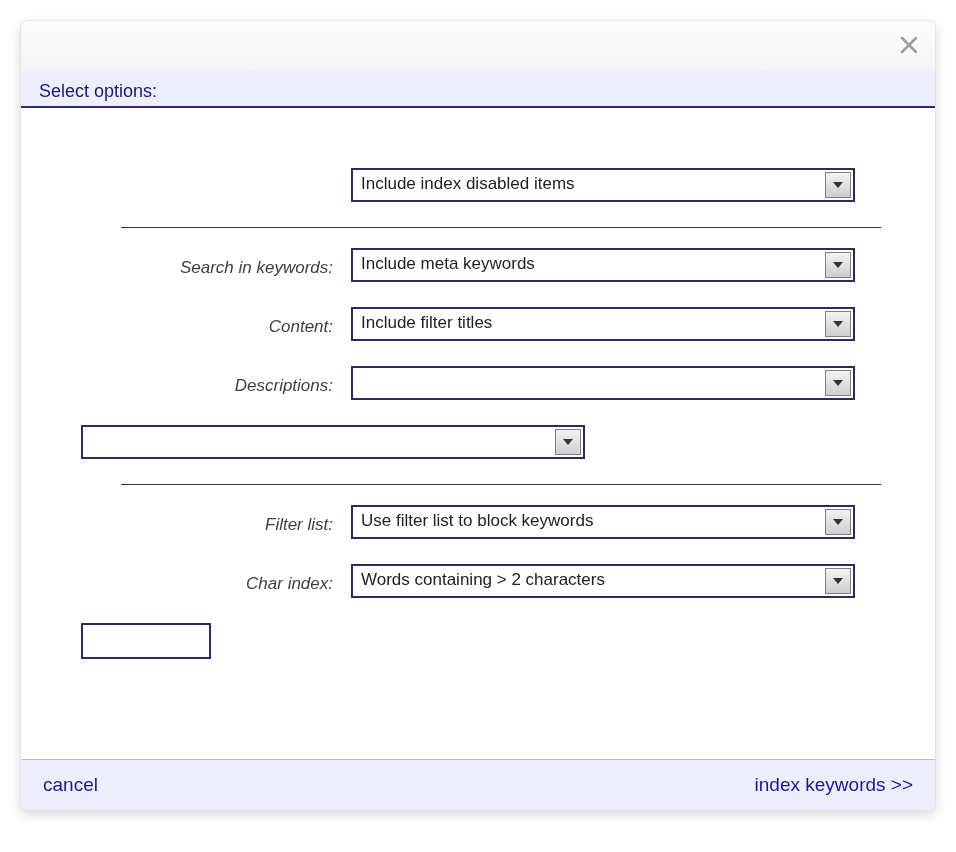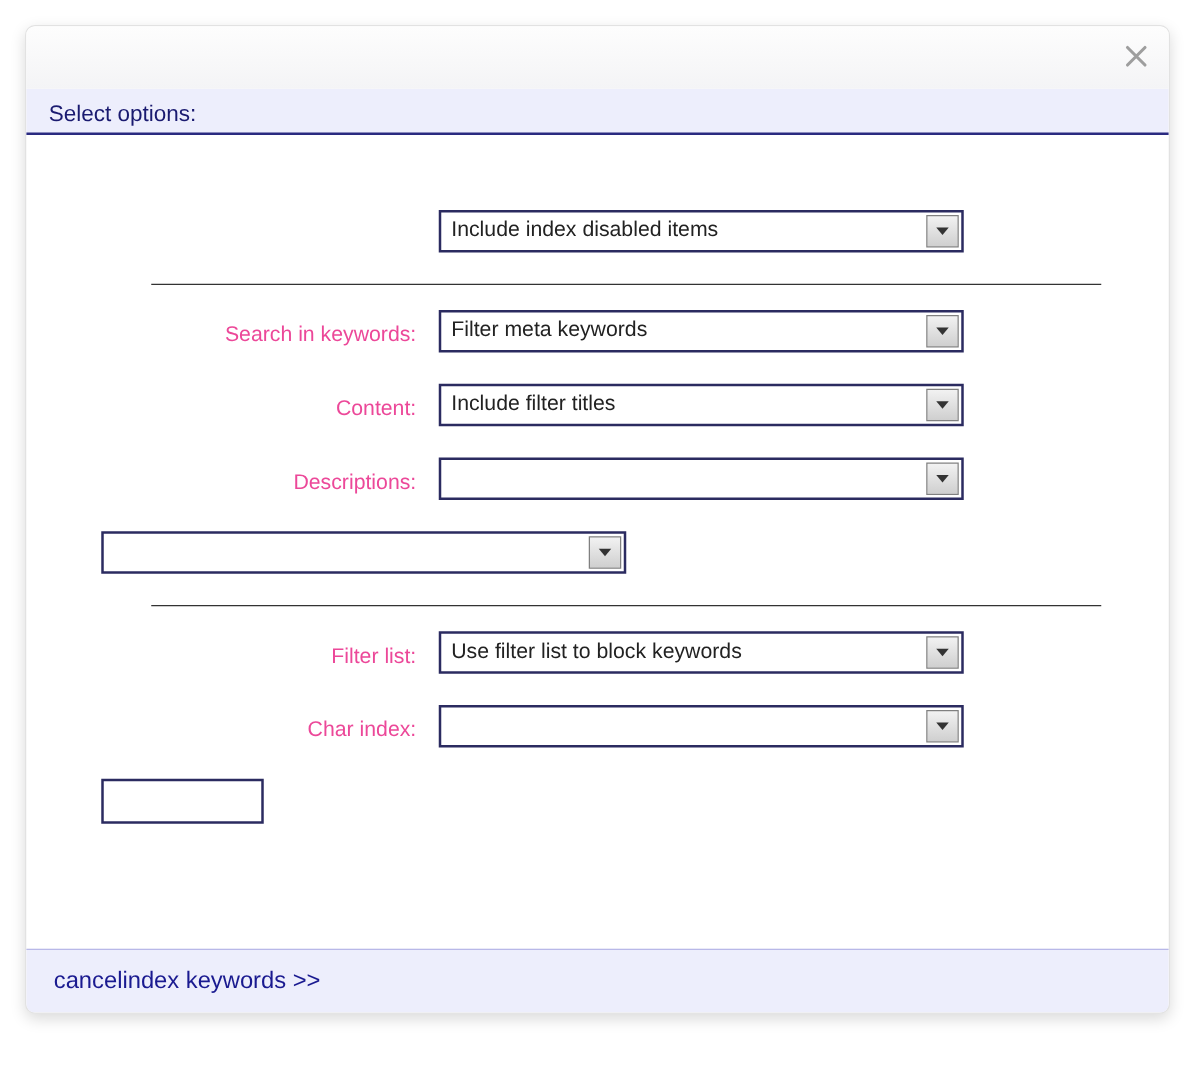--- a/index.html
+++ b/index.html
@@ -47,35 +47,36 @@
   }
   .row {
     display: flex;
     align-items: center;
     margin: 20px 0;
   }
   .label-col {
     width: 270px;
     text-align: right;
     padding-right: 18px;
-    color: #ec4899;
+    color: #404040;
+    font-style: italic;
   }
   .field-col {
     flex: 1;
   }
   .divider {
     border: none;
     border-top: 1px solid #333;
     margin: 18px 0 18px 40px;
     width: 760px;
   }
   .select-wrap {
     position: relative;
     display: inline-block;
-    width: 420px;
+    width: 504px;
     height: 34px;
     border: 2px solid #2b2b60;
     background: #fff;
   }
   .select-wrap .value {
     position: absolute;
     left: 8px;
     top: 4px;
     right: 36px;
     overflow: hidden;
@@ -103,20 +104,21 @@
   .text-input {
     width: 130px;
     height: 36px;
     border: 2px solid #2b2b60;
     background: #fff;
     padding: 4px 6px;
     font-size: 16px;
   }
   .footer {
     display: flex;
+    justify-content: space-between;
     align-items: center;
     background: #edeefc;
     border-top: 1px solid #b8b8e8;
     padding: 14px 22px;
     color: #1a1a90;
     font-size: 19px;
   }
   .footer .link { cursor: pointer; }
 </style>
 </head>
@@ -147,21 +149,21 @@
         </div>
       </div>
     </div>
 
     <hr class="divider">
 
     <div class="row">
       <div class="label-col">Search in keywords:</div>
       <div class="field-col">
         <div class="select-wrap">
-          <span class="value">Filter meta keywords</span>
+          <span class="value">Include meta keywords</span>
           <span class="arrow-btn"></span>
         </div>
       </div>
     </div>
 
     <div class="row">
       <div class="label-col">Content:</div>
       <div class="field-col">
         <div class="select-wrap">
           <span class="value">Include filter titles</span>
@@ -196,20 +198,21 @@
           <span class="value">Use filter list to block keywords</span>
           <span class="arrow-btn"></span>
         </div>
       </div>
     </div>
 
     <div class="row">
       <div class="label-col">Char index:</div>
       <div class="field-col">
         <div class="select-wrap">
+          <span class="value">Words containing &gt; 2 characters</span>
           <span class="arrow-btn"></span>
         </div>
       </div>
     </div>
 
     <div class="row">
       <div class="field-col">
         <input type="text" class="text-input" value="" style="">
       </div>
     </div>

